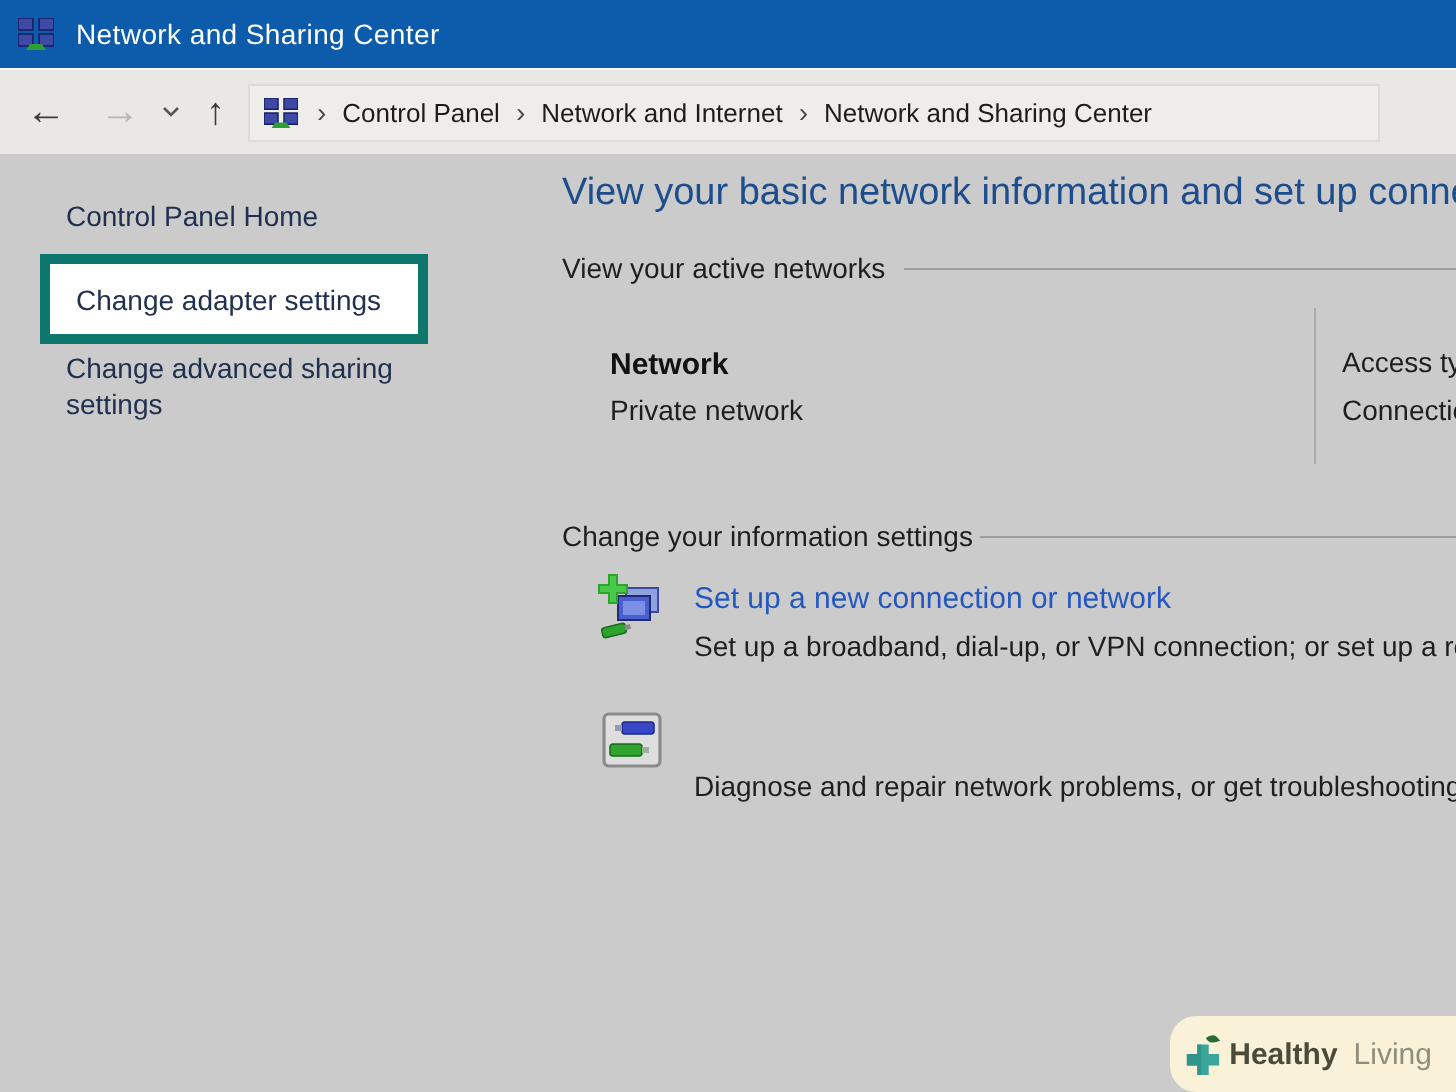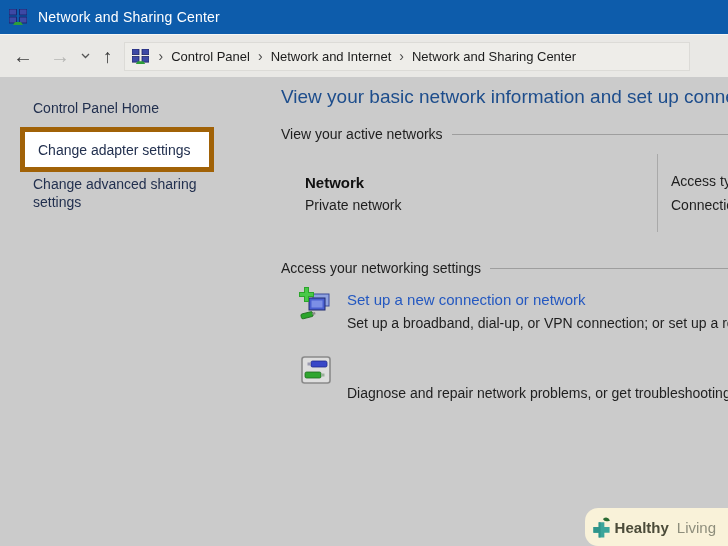--- a/index.html
+++ b/index.html
@@ -34,21 +34,21 @@
   .crumb-sep{font-size:14px;color:#4a4a4a;margin:0 8px;line-height:1;}
   .addr-icon{margin-right:2px;display:flex;align-items:center;}
   
   .content{position:absolute;top:77px;left:0;right:0;bottom:0;background:#cbcbcb;overflow:hidden;}
   .abs{position:absolute;white-space:nowrap;}
   
   .side-link{font-size:14px;color:#22304f;cursor:pointer;}
   .side-home{left:33px;top:23px;}
   .highlight-box{
     left:20px;top:50px;width:194px;height:45px;box-sizing:border-box;
-    border:5px solid #a16207;background:#ffffff;text-decoration:underline;
+    border:5px solid #0f766e;background:#ffffff;text-decoration:underline;
   }
   .highlight-box .side-link{
     position:absolute;left:13px;top:50%;transform:translateY(-50%);
   }
   .side-advanced{left:33px;top:98px;width:192px;white-space:normal;line-height:1.32;}
   
   .page-heading{left:281px;top:9px;font-size:19px;color:#1d4d8c;}
   .section-label{font-size:14px;color:#1e1e1e;}
   .lbl-active{left:281px;top:49px;}
   .rule{height:1px;background:#9e9e9e;}
@@ -139,21 +139,21 @@
     <span class="abs section-label lbl-active">View your active networks</span>
     <div class="abs rule rule-active"></div>
 
     <span class="abs net-name">Network</span>
     <span class="abs net-type">Private network</span>
 
     <div class="abs vrule"></div>
     <span class="abs lbl-access">Access type:</span>
     <span class="abs lbl-conn">Connections:</span>
 
-    <span class="abs section-label lbl-settings">Access your networking settings</span>
+    <span class="abs section-label lbl-settings">Change your information settings</span>
     <div class="abs rule rule-settings"></div>
 
     <span class="abs task-icon1">
       <svg width="33" height="33" viewBox="0 0 33 33">
         <rect x="14" y="7" width="16" height="12" fill="#8fa2e0" stroke="#3a4a9a" stroke-width="1"></rect>
         <rect x="10" y="11" width="16" height="12" fill="#4a5fd0" stroke="#202a70" stroke-width="1"></rect>
         <rect x="12.5" y="13.5" width="11" height="7" fill="#7c8fe6"></rect>
         <rect x="5" y="0" width="5" height="15" fill="#2ca52c"></rect>
         <rect x="0" y="5" width="15" height="5" fill="#2ca52c"></rect>
         <rect x="6" y="1" width="3" height="13" fill="#49c949"></rect>

